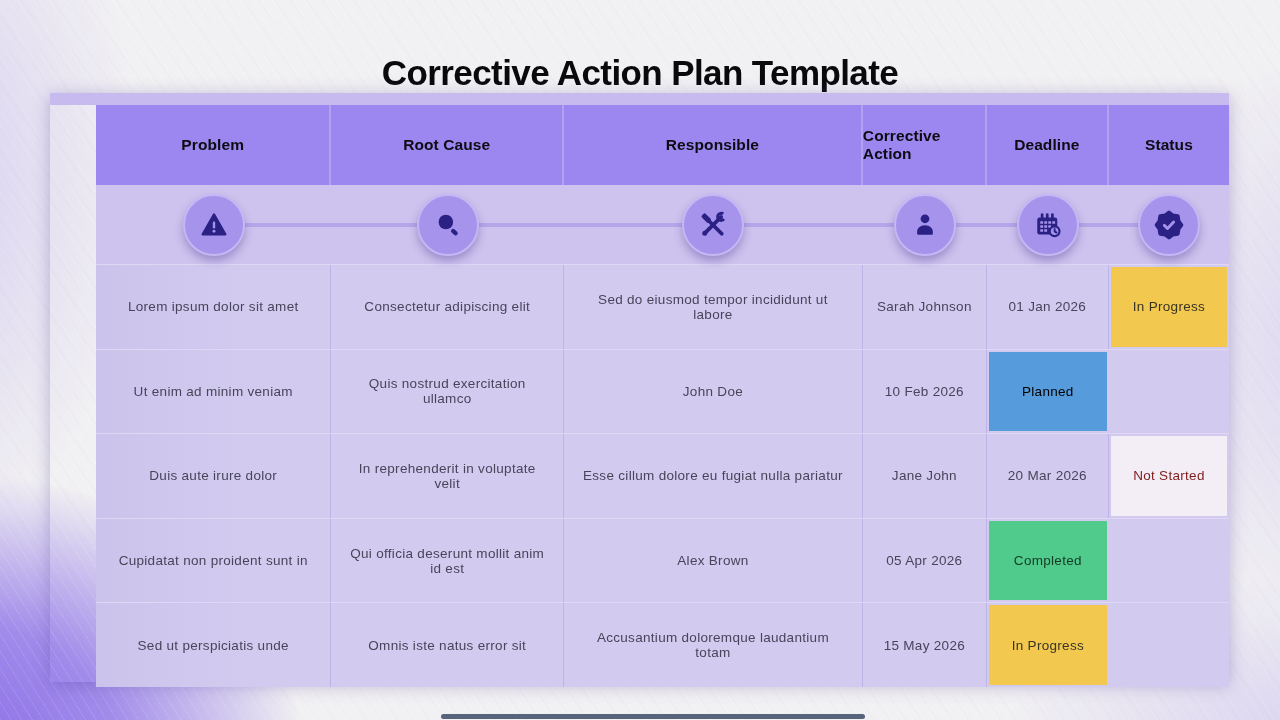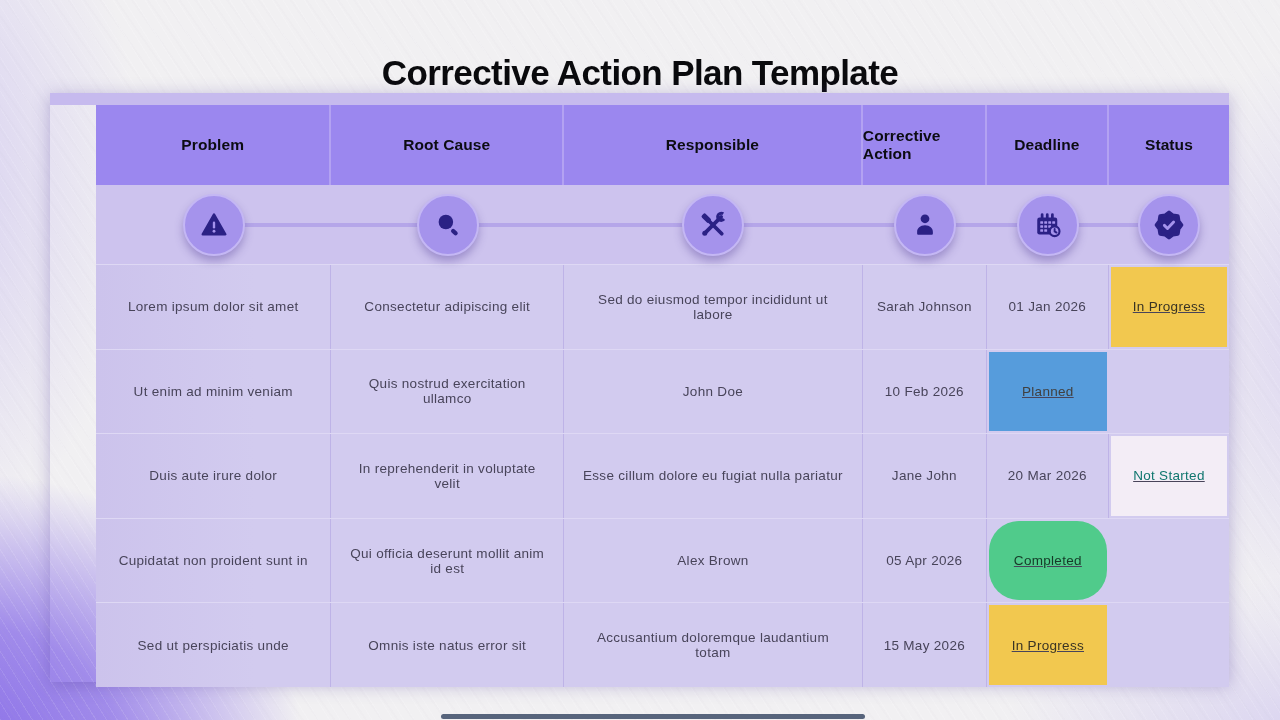--- a/index.html
+++ b/index.html
@@ -46,21 +46,21 @@
     display:flex;align-items:center;justify-content:center;color:#2b2185;
   }
   .icon-circle svg{display:block;}
   .data-row{height:83.6px;background:linear-gradient(90deg,#ccc3ec 0%,#d2cbef 14%);border-top:1px solid #ded8f4;}
   .data-cell{
     display:flex;align-items:center;justify-content:center;text-align:center;
     font-size:13.5px;color:#48445a;letter-spacing:.3px;
     border-right:1px solid #beb3e7;padding:0 14px;
   }
   .data-cell:last-child{border-right:none;}
-  .status-cell{padding:2px;text-decoration:underline;}
+  .status-cell{padding:2px;}
   .status-fill{width:100%;height:100%;display:flex;align-items:center;justify-content:center;font-size:13.5px;letter-spacing:.3px;}
   .bottom-bar{position:absolute;left:441px;top:714px;width:424px;height:5px;background:#46546f;border-radius:3px;opacity:.9;}
 </style>
 </head>
 <body>
 
 <div class="texture"></div>
 
 <h1 class="slide-title">Corrective Action Plan Template</h1>
 
@@ -175,42 +175,42 @@
       <div class="status-fill" style="background: rgb(242, 200, 79); color: rgb(58, 52, 36);">In Progress</div>
     </div>
   </div>
 
   <div class="grid-row data-row">
     <div class="data-cell">Ut enim ad minim veniam</div>
     <div class="data-cell">Quis nostrud exercitation ullamco</div>
     <div class="data-cell">John Doe</div>
     <div class="data-cell">10 Feb 2026</div>
     <div class="data-cell status-cell">
-      <div class="status-fill" style="background: rgb(86, 156, 220); color: #404040;">Planned</div>
+      <div class="status-fill" style="background: rgb(86, 156, 220); color: #000000;">Planned</div>
     </div>
   </div>
 
   <div class="grid-row data-row">
     <div class="data-cell">Duis aute irure dolor</div>
     <div class="data-cell">In reprehenderit in voluptate velit</div>
     <div class="data-cell">Esse cillum dolore eu fugiat nulla pariatur</div>
     <div class="data-cell">Jane John</div>
     <div class="data-cell">20 Mar 2026</div>
     <div class="data-cell status-cell">
-      <div class="status-fill" style="background: rgb(243, 237, 246); color: #0f766e;">Not Started</div>
+      <div class="status-fill" style="background: rgb(243, 237, 246); color: #7f1d1d;">Not Started</div>
     </div>
   </div>
 
   <div class="grid-row data-row">
     <div class="data-cell">Cupidatat non proident sunt in</div>
     <div class="data-cell">Qui officia deserunt mollit anim id est</div>
     <div class="data-cell">Alex Brown</div>
     <div class="data-cell">05 Apr 2026</div>
     <div class="data-cell status-cell">
-      <div class="status-fill" style="background: rgb(80, 203, 139); color: rgb(21, 58, 39); border-radius: 30px;">Completed</div>
+      <div class="status-fill" style="background: rgb(80, 203, 139); color: rgb(21, 58, 39);">Completed</div>
     </div>
   </div>
 
   <div class="grid-row data-row">
     <div class="data-cell">Sed ut perspiciatis unde</div>
     <div class="data-cell">Omnis iste natus error sit</div>
     <div class="data-cell">Accusantium doloremque laudantium totam</div>
     <div class="data-cell">15 May 2026</div>
     <div class="data-cell status-cell">
       <div class="status-fill" style="background: rgb(242, 200, 79); color: rgb(58, 52, 36);">In Progress</div>

